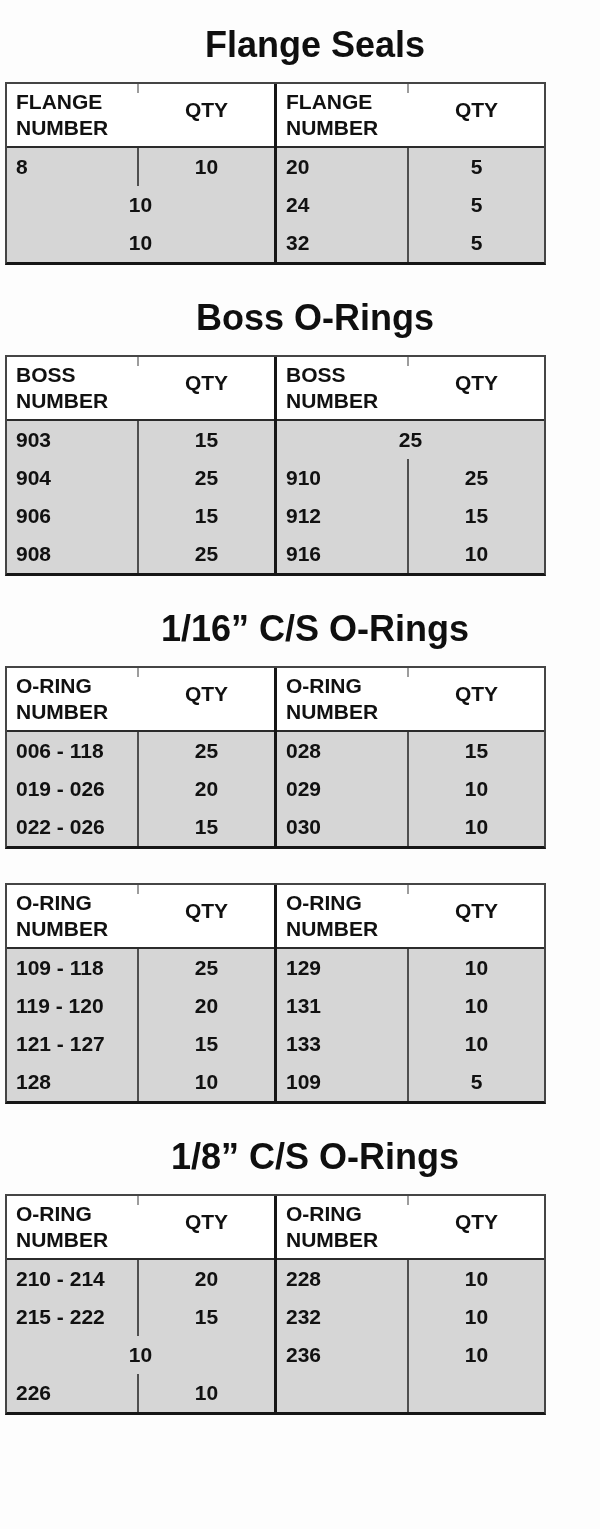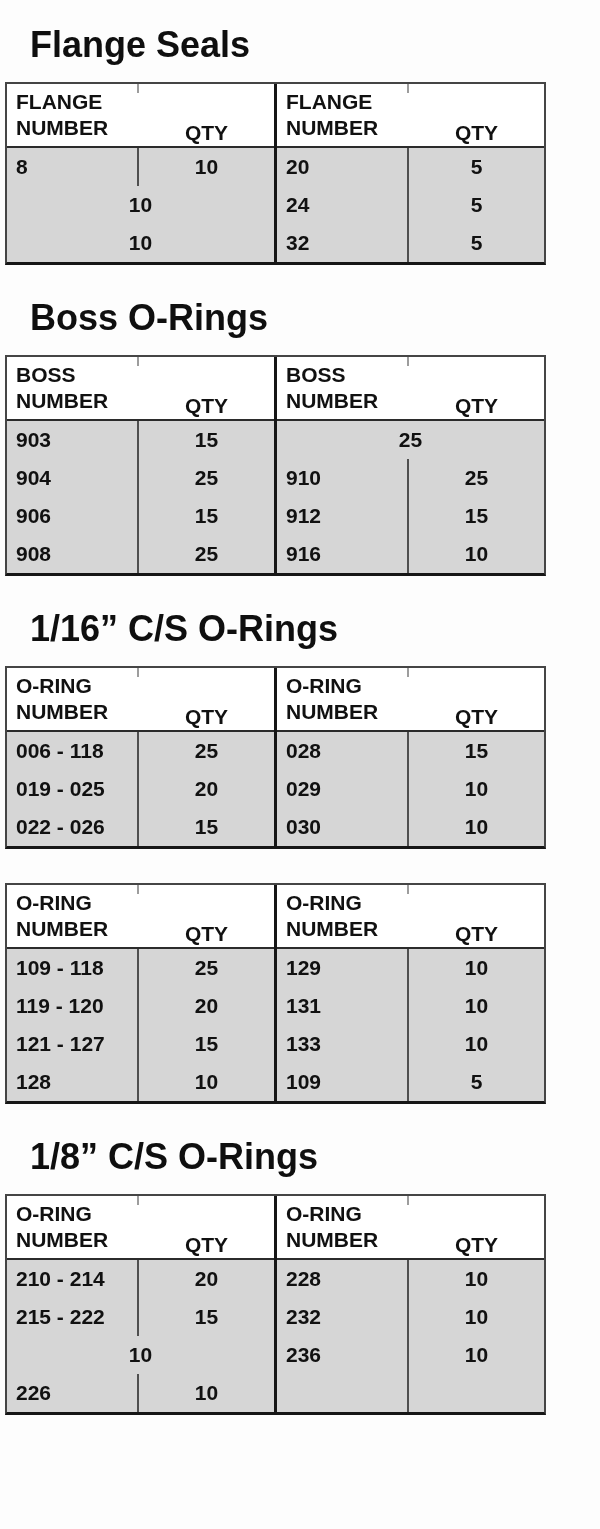--- a/index.html
+++ b/index.html
@@ -16,21 +16,21 @@
     font-family: "Liberation Sans", sans-serif;
     font-weight: 700;
     color: #111;
   }
   .sec { margin: 0; }
   .title {
     width: 600px;
     box-sizing: border-box;
     padding-left: 30px;
     margin: 0 0 18px 0;
-    text-align: left;
+    text-align: center;
     font-size: 36px;
     line-height: 38px;
     font-weight: 700;
     color: #0f0f0f;
   }
   .tbl {
     display: flex;
     width: 537px;
     margin: 0 0 34px 5px;
     border: 2px solid #454545;
@@ -55,21 +55,21 @@
     line-height: 26px;
   }
   .hnum {
     width: 132px;
     box-sizing: border-box;
     padding: 0 0 5px 9px;
   }
   .hqty {
     flex: 1;
     text-align: center;
-    padding-bottom: 0;
+    padding-bottom: 23px;
   }
   .stub {
     position: absolute;
     top: 0;
     left: 130px;
     width: 2px;
     height: 9px;
     background: #9d9d9d;
   }
   .tbody {
@@ -208,21 +208,21 @@
         <div class="hnum">O-RING NUMBER</div>
         <div class="hqty">QTY</div>
         <div class="stub"></div>
       </div>
       <div class="tbody">
         <div class="row">
           <div class="cnum">006 - 118</div>
           <div class="cqty">25</div>
         </div>
         <div class="row">
-          <div class="cnum">019 - 025</div>
+          <div class="cnum">019 - 026</div>
           <div class="cqty">20</div>
         </div>
         <div class="row">
           <div class="cnum">022 - 026</div>
           <div class="cqty">15</div>
         </div>
       </div>
     </div>
     <div class="half half-right">
       <div class="hdr">

